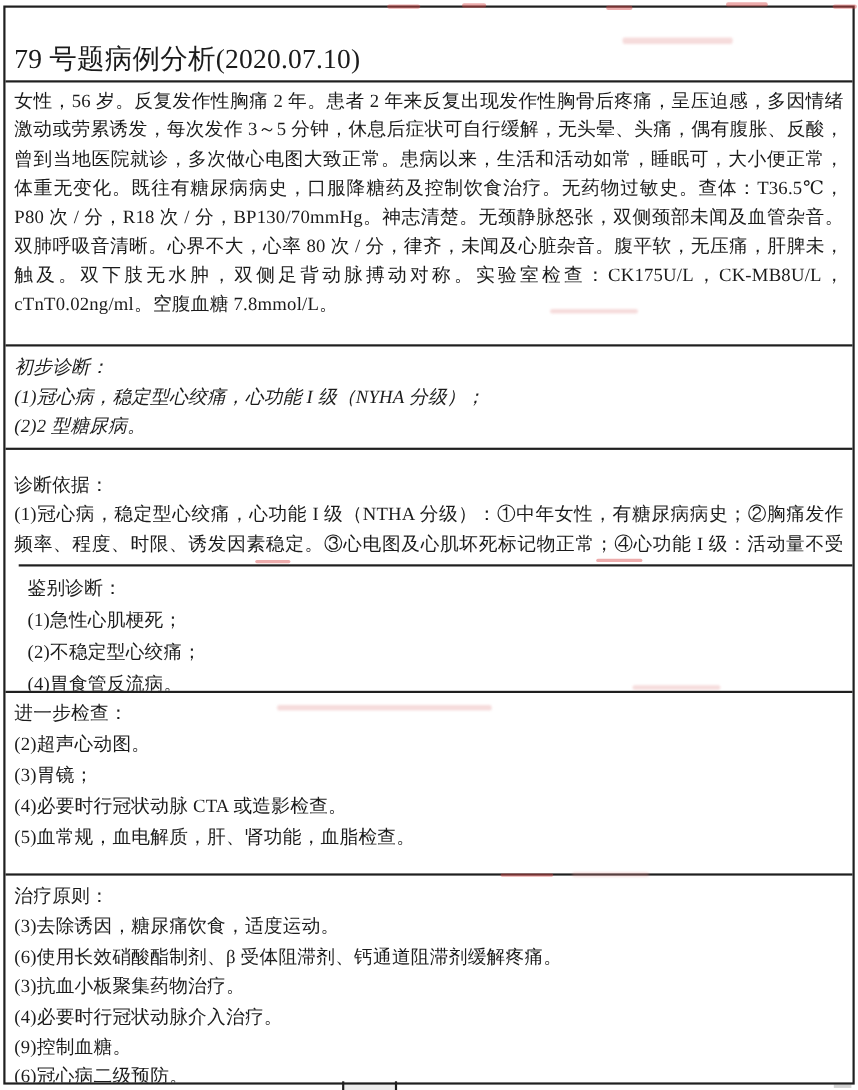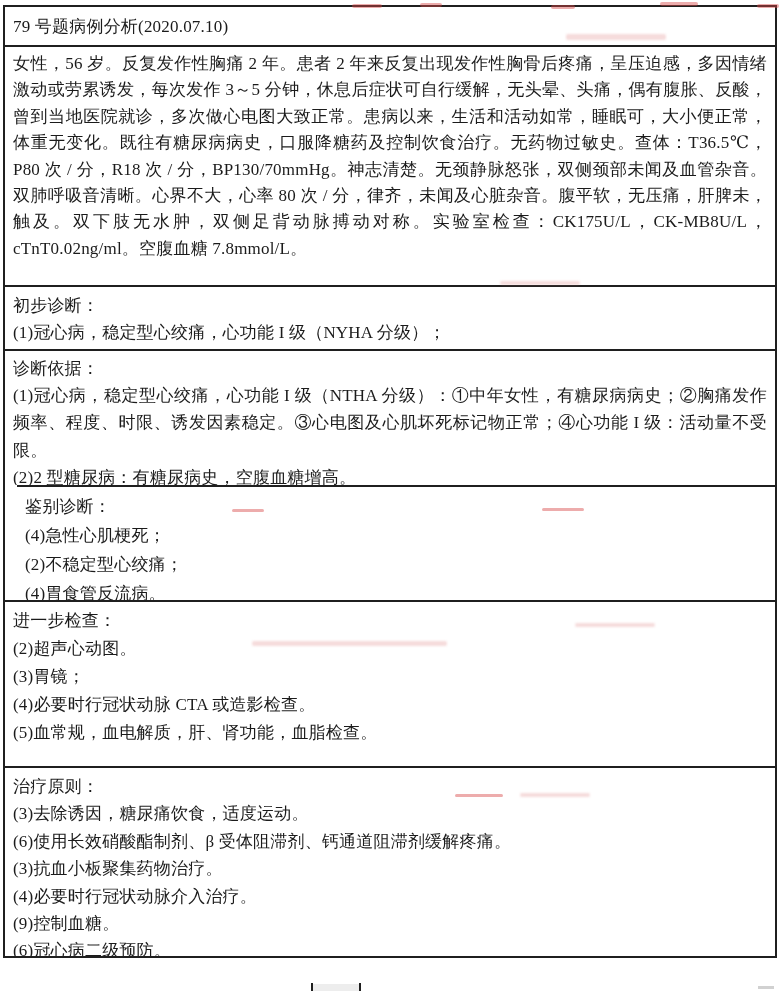--- a/index.html
+++ b/index.html
@@ -14,24 +14,24 @@
     border:2px solid #1f1f1f;
     background:#fff;
   }
   .row{
     overflow:hidden;box-sizing:border-box;
     padding:5px 8px 0 8px;
     font-size:17px;line-height:27px;
     letter-spacing:0.2px;
   }
   .row + .row{border-top:2px solid #1f1f1f;}
-  .r-title{height:38px;padding-top:6px;font-size:17px;}
+  .r-title{height:38px;padding-top:6px;font-size:25px;margin-top:28px;}
   .r-case{height:240px;line-height:26.4px;padding-top:4px;}
-  .r1{height:64px;}
-  .r2{height:136px;line-height:27.2px;padding-top:4px;}
+  .r1{height:94px;font-style:italic;}
+  .r2{height:106px;line-height:27.2px;padding-top:18px;}
   .r3{height:115px;line-height:29px;margin-left:12px;}
   .r4{height:166px;line-height:28px;}
   .r5{height:190px;line-height:27.4px;}
   .para{margin:0;text-align:justify;text-justify:inter-ideograph;}
   .line{margin:0;text-align:justify;text-justify:inter-ideograph;}
   
   .art{position:absolute;pointer-events:none;}
   .red{background:rgba(214,72,72,0.45);filter:blur(0.6px);border-radius:2px;}
   .pink{background:rgba(226,140,140,0.30);filter:blur(0.8px);border-radius:2px;}
   .whitegap{background:#ffffff;}
@@ -59,21 +59,21 @@
   </div>
 
   <div class="row r2">
     <div class="line">诊断依据：</div>
     <div class="line">(1)冠心病，稳定型心绞痛，心功能 I 级（NTHA 分级）：①中年女性，有糖尿病病史；②胸痛发作频率、程度、时限、诱发因素稳定。③心电图及心肌坏死标记物正常；④心功能 I 级：活动量不受限。</div>
     <div class="line">(2)2 型糖尿病：有糖尿病史，空腹血糖增高。</div>
   </div>
 
   <div class="row r3">
     <div class="line">鉴别诊断：</div>
-    <div class="line">(4)急性心肌梗死；</div>
+    <div class="line">(1)急性心肌梗死；</div>
     <div class="line">(2)不稳定型心绞痛；</div>
     <div class="line">(4)胃食管反流病。</div>
   </div>
 
   <div class="row r4">
     <div class="line">进一步检查：</div>
     <div class="line">(2)超声心动图。</div>
     <div class="line">(3)胃镜；</div>
     <div class="line">(4)必要时行冠状动脉 CTA 或造影检查。</div>
     <div class="line">(5)血常规，血电解质，肝、肾功能，血脂检查。</div>

